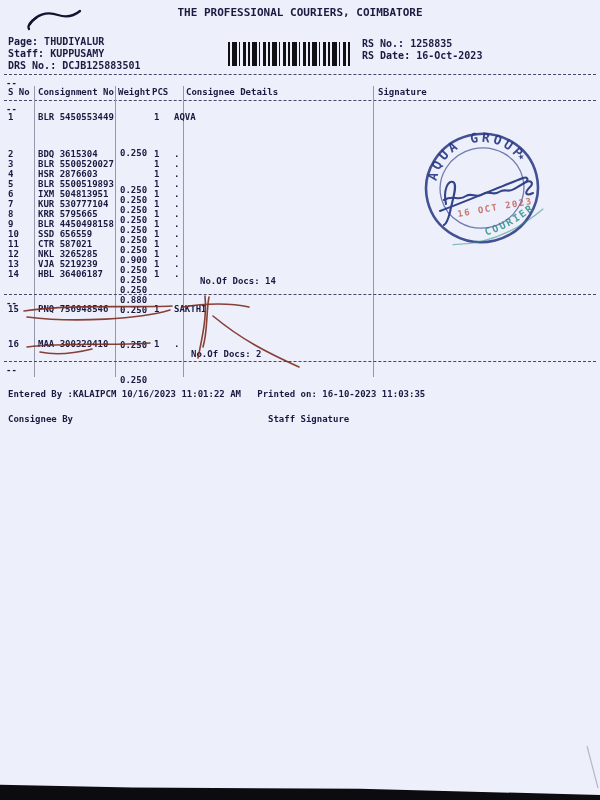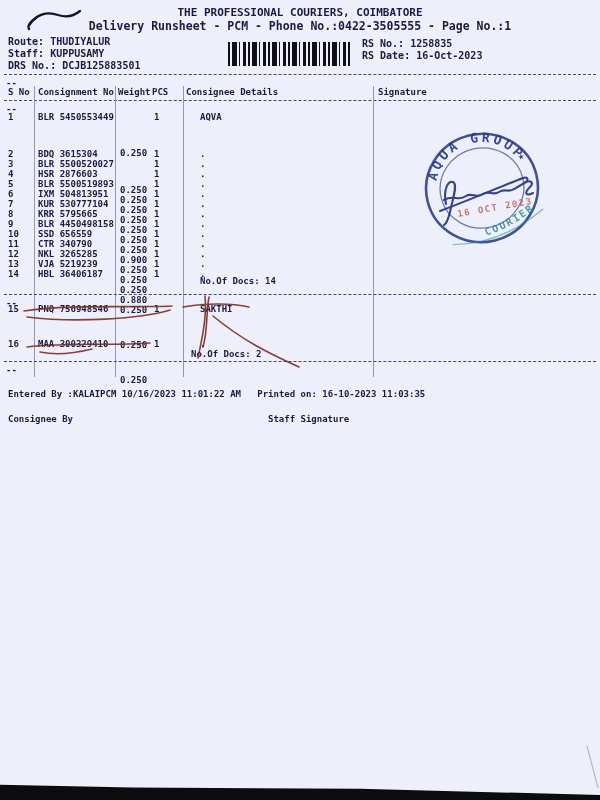--- a/index.html
+++ b/index.html
@@ -10,38 +10,37 @@
   .fs10{font-size:10px;line-height:11px;}
   .fs11{font-size:11px;line-height:12px;}
   .fs115{font-size:11.5px;line-height:12px;}
   .center{left:0;right:0;text-align:center;}
   .hdash{position:absolute;left:4px;right:4px;height:0;border-top:1.5px dashed #46466a;}
   .vline{position:absolute;top:86px;height:291px;width:1px;background:#9797ab;}
   .rows{position:absolute;left:0;right:0;top:112px;}
   .row{position:relative;height:10px;}
   .row:first-child{margin-bottom:27px;}
   .cell{position:absolute;top:0;white-space:pre;font-weight:bold;color:#1b1b42;font-size:9px;line-height:10px;}
-  .cs{left:8px;} .cc{left:38px;} .cw{left:120px;margin-top:36px;} .cp{left:154px;} .cn{left:200px;text-align:center;}
+  .cs{left:8px;} .cc{left:38px;} .cw{left:120px;margin-top:36px;} .cp{left:154px;} .cn{left:174px;text-align:center;}
   .rowx{position:absolute;left:0;right:0;height:10px;}
   .barcode{position:absolute;left:228px;top:42px;width:124px;height:24px;
     background:repeating-linear-gradient(90deg,#101015 0 2px,transparent 2px 4px,#101015 4px 9px,transparent 9px 11px,#101015 11px 12px,transparent 12px 15px,#101015 15px 18px,transparent 18px 20px);}
   .stamp{position:absolute;left:402px;top:116px;}
   .overlay{position:absolute;left:0;top:0;width:600px;height:800px;pointer-events:none;}
   .bottom-edge{position:absolute;left:0;top:782px;width:600px;height:18px;background:#0c0c10;
     clip-path:polygon(0 15%,22% 30%,60% 38%,100% 72%,100% 100%,0 100%);}
 </style>
 </head>
 <body>
 
 <div class="page">
 
   <div class="t fs11 center" style="top:7px;">THE PROFESSIONAL COURIERS, COIMBATORE</div>
-  <div class="t fs115 center" style="top:20px;">Delivery Runsheet - PCM - Phone No.:0422-3505555 - Page No.:1</div>
-
-  <div class="t fs10" style="left:8px;top:36px;">Route: THUDIYALUR</div>
+
+  <div class="t fs10" style="left:8px;top:36px;">Page: THUDIYALUR</div>
   <div class="t fs10" style="left:8px;top:48px;">Staff: KUPPUSAMY</div>
   <div class="t fs10" style="left:8px;top:60px;">DRS No.: DCJB125883501</div>
 
   <div class="barcode"></div>
 
   <div class="t fs10" style="left:362px;top:38px;">RS No.: 1258835</div>
   <div class="t fs10" style="left:362px;top:50px;">RS Date: 16-Oct-2023</div>
 
   <div class="hdash" style="top:74px;"></div>
   <div class="t fs9" style="left:6px;top:78px;">--</div>
@@ -126,21 +125,21 @@
     </div>
       <div class="row">
       <span class="cell cs">10</span>
       <span class="cell cc">SSD 656559</span>
       <span class="cell cw">0.250</span>
       <span class="cell cp">1</span>
       <span class="cell cn">.</span>
     </div>
       <div class="row">
       <span class="cell cs">11</span>
-      <span class="cell cc">CTR 340790</span>
+      <span class="cell cc">CTR 587021</span>
       <span class="cell cw">0.250</span>
       <span class="cell cp">1</span>
       <span class="cell cn">.</span>
     </div>
       <div class="row">
       <span class="cell cs">12</span>
       <span class="cell cc">NKL 3265285</span>
       <span class="cell cw">0.250</span>
       <span class="cell cp">1</span>
       <span class="cell cn">.</span>

